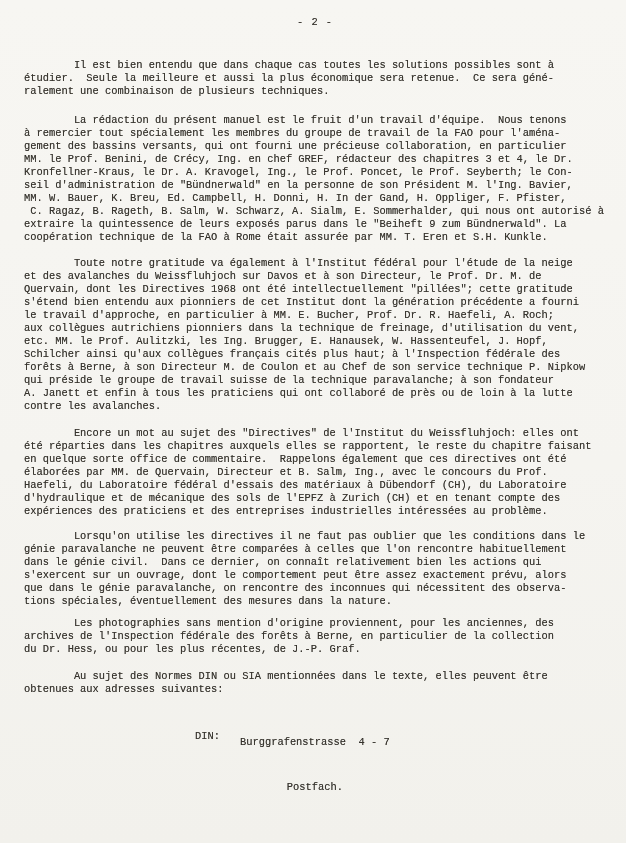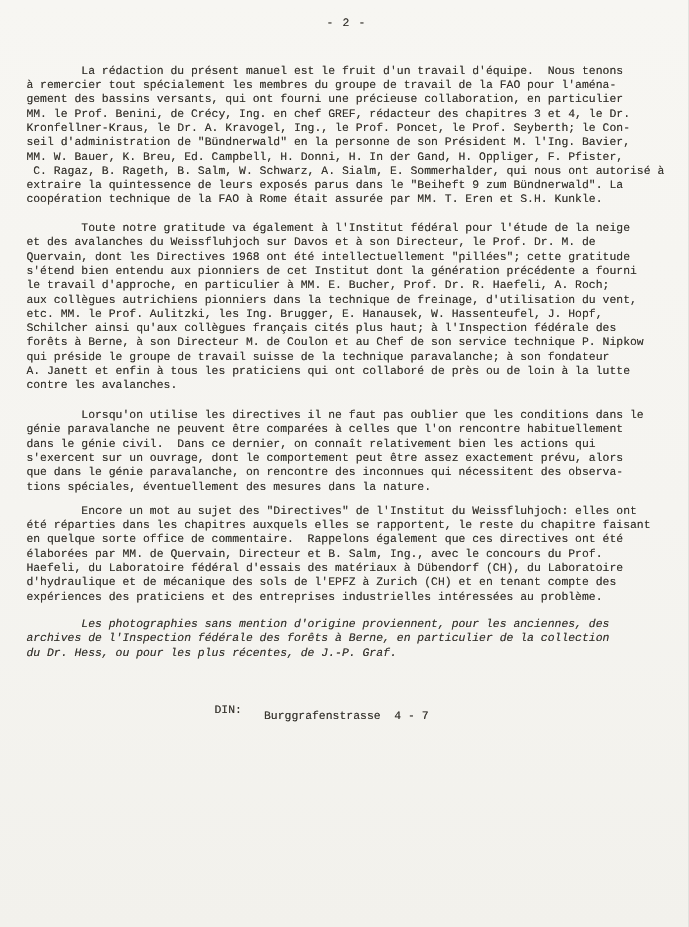--- a/index.html
+++ b/index.html
@@ -25,40 +25,43 @@
   }
   .para {
     white-space: pre;
     line-height: 13px;
   }
   .para.p1 { margin-bottom: 16px; }
   .para.p2 { margin-bottom: 13px; }
   .para.p3 { margin-bottom: 14px;  }
   .para.p4 { margin-bottom: 12px; }
   .para.p5 { margin-bottom: 9px;  }
-  .para.p6 { margin-bottom: 14px; font-style: italic; }
+  .para.p6 { margin-bottom: 14px; }
   .para.p7 { margin-bottom: 9px;  }
   .addr {
     display: flex;
     align-items: flex-start;
     line-height: 15px;
     white-space: pre;
   }
   .addr.din { margin-left: 171px; margin-bottom: 22px; }
   .addr-label { flex: 0 0 auto; }
   .addr.din .addr-label { width: 45px; margin-top: 24px; }
   .addr-col { text-align: center; }
 </style>
 </head>
 <body>
 
 <div class="page">
 
   <div class="page-number">- 2 -</div>
 
+  <div class="para p1">        Il est bien entendu que dans chaque cas toutes les solutions possibles sont à
+étudier.  Seule la meilleure et aussi la plus économique sera retenue.  Ce sera géné-
+ralement une combinaison de plusieurs techniques.</div>
 
   <div class="para p2">        La rédaction du présent manuel est le fruit d'un travail d'équipe.  Nous tenons
 à remercier tout spécialement les membres du groupe de travail de la FAO pour l'aména-
 gement des bassins versants, qui ont fourni une précieuse collaboration, en particulier
 MM. le Prof. Benini, de Crécy, Ing. en chef GREF, rédacteur des chapitres 3 et 4, le Dr.
 Kronfellner-Kraus, le Dr. A. Kravogel, Ing., le Prof. Poncet, le Prof. Seyberth; le Con-
 seil d'administration de "Bündnerwald" en la personne de son Président M. l'Ing. Bavier,
 MM. W. Bauer, K. Breu, Ed. Campbell, H. Donni, H. In der Gand, H. Oppliger, F. Pfister,
  C. Ragaz, B. Rageth, B. Salm, W. Schwarz, A. Sialm, E. Sommerhalder, qui nous ont autorisé à
 extraire la quintessence de leurs exposés parus dans le "Beiheft 9 zum Bündnerwald". La
@@ -70,41 +73,44 @@
 s'étend bien entendu aux pionniers de cet Institut dont la génération précédente a fourni
 le travail d'approche, en particulier à MM. E. Bucher, Prof. Dr. R. Haefeli, A. Roch;
 aux collègues autrichiens pionniers dans la technique de freinage, d'utilisation du vent,
 etc. MM. le Prof. Aulitzki, les Ing. Brugger, E. Hanausek, W. Hassenteufel, J. Hopf,
 Schilcher ainsi qu'aux collègues français cités plus haut; à l'Inspection fédérale des
 forêts à Berne, à son Directeur M. de Coulon et au Chef de son service technique P. Nipkow
 qui préside le groupe de travail suisse de la technique paravalanche; à son fondateur
 A. Janett et enfin à tous les praticiens qui ont collaboré de près ou de loin à la lutte
 contre les avalanches.</div>
 
-  <div class="para p5">        Lorsqu'on utilise les directives il ne faut pas oublier que les conditions dans le
-génie paravalanche ne peuvent être comparées à celles que l'on rencontre habituellement
-dans le génie civil.  Dans ce dernier, on connaît relativement bien les actions qui
-s'exercent sur un ouvrage, dont le comportement peut être assez exactement prévu, alors
-que dans le génie paravalanche, on rencontre des inconnues qui nécessitent des observa-
-tions spéciales, éventuellement des mesures dans la nature.</div>
-
   <div class="para p4">        Encore un mot au sujet des "Directives" de l'Institut du Weissfluhjoch: elles ont
 été réparties dans les chapitres auxquels elles se rapportent, le reste du chapitre faisant
 en quelque sorte office de commentaire.  Rappelons également que ces directives ont été
 élaborées par MM. de Quervain, Directeur et B. Salm, Ing., avec le concours du Prof.
 Haefeli, du Laboratoire fédéral d'essais des matériaux à Dübendorf (CH), du Laboratoire
 d'hydraulique et de mécanique des sols de l'EPFZ à Zurich (CH) et en tenant compte des
 expériences des praticiens et des entreprises industrielles intéressées au problème.</div>
 
+  <div class="para p5">        Lorsqu'on utilise les directives il ne faut pas oublier que les conditions dans le
+génie paravalanche ne peuvent être comparées à celles que l'on rencontre habituellement
+dans le génie civil.  Dans ce dernier, on connaît relativement bien les actions qui
+s'exercent sur un ouvrage, dont le comportement peut être assez exactement prévu, alors
+que dans le génie paravalanche, on rencontre des inconnues qui nécessitent des observa-
+tions spéciales, éventuellement des mesures dans la nature.</div>
+
   <div class="para p6">        Les photographies sans mention d'origine proviennent, pour les anciennes, des
 archives de l'Inspection fédérale des forêts à Berne, en particulier de la collection
 du Dr. Hess, ou pour les plus récentes, de J.-P. Graf.</div>
 
+  <div class="para p7">        Au sujet des Normes DIN ou SIA mentionnées dans le texte, elles peuvent être
+obtenues aux adresses suivantes:</div>
 
   <div class="addr din">
     <span class="addr-label">DIN:</span>
     <div class="addr-col">
       <div>Burggrafenstrasse  4 - 7</div>
+      <div>Postfach.</div>
       
     </div>
   </div>
 
 </div>
 
 </body></html>

